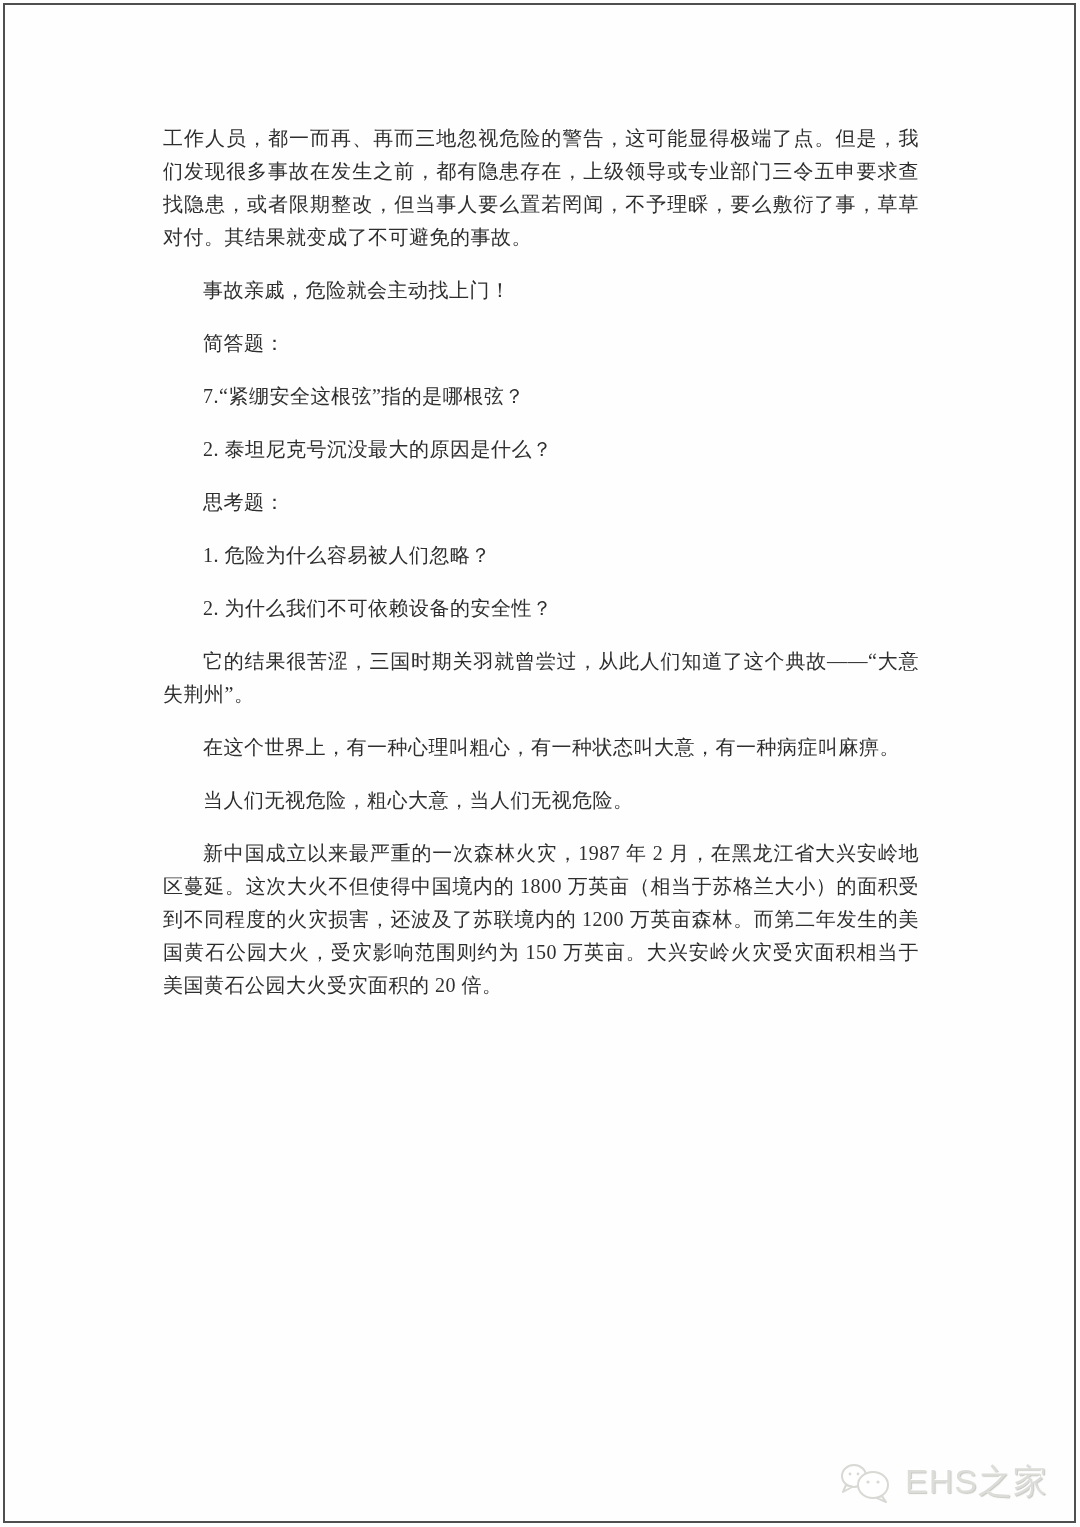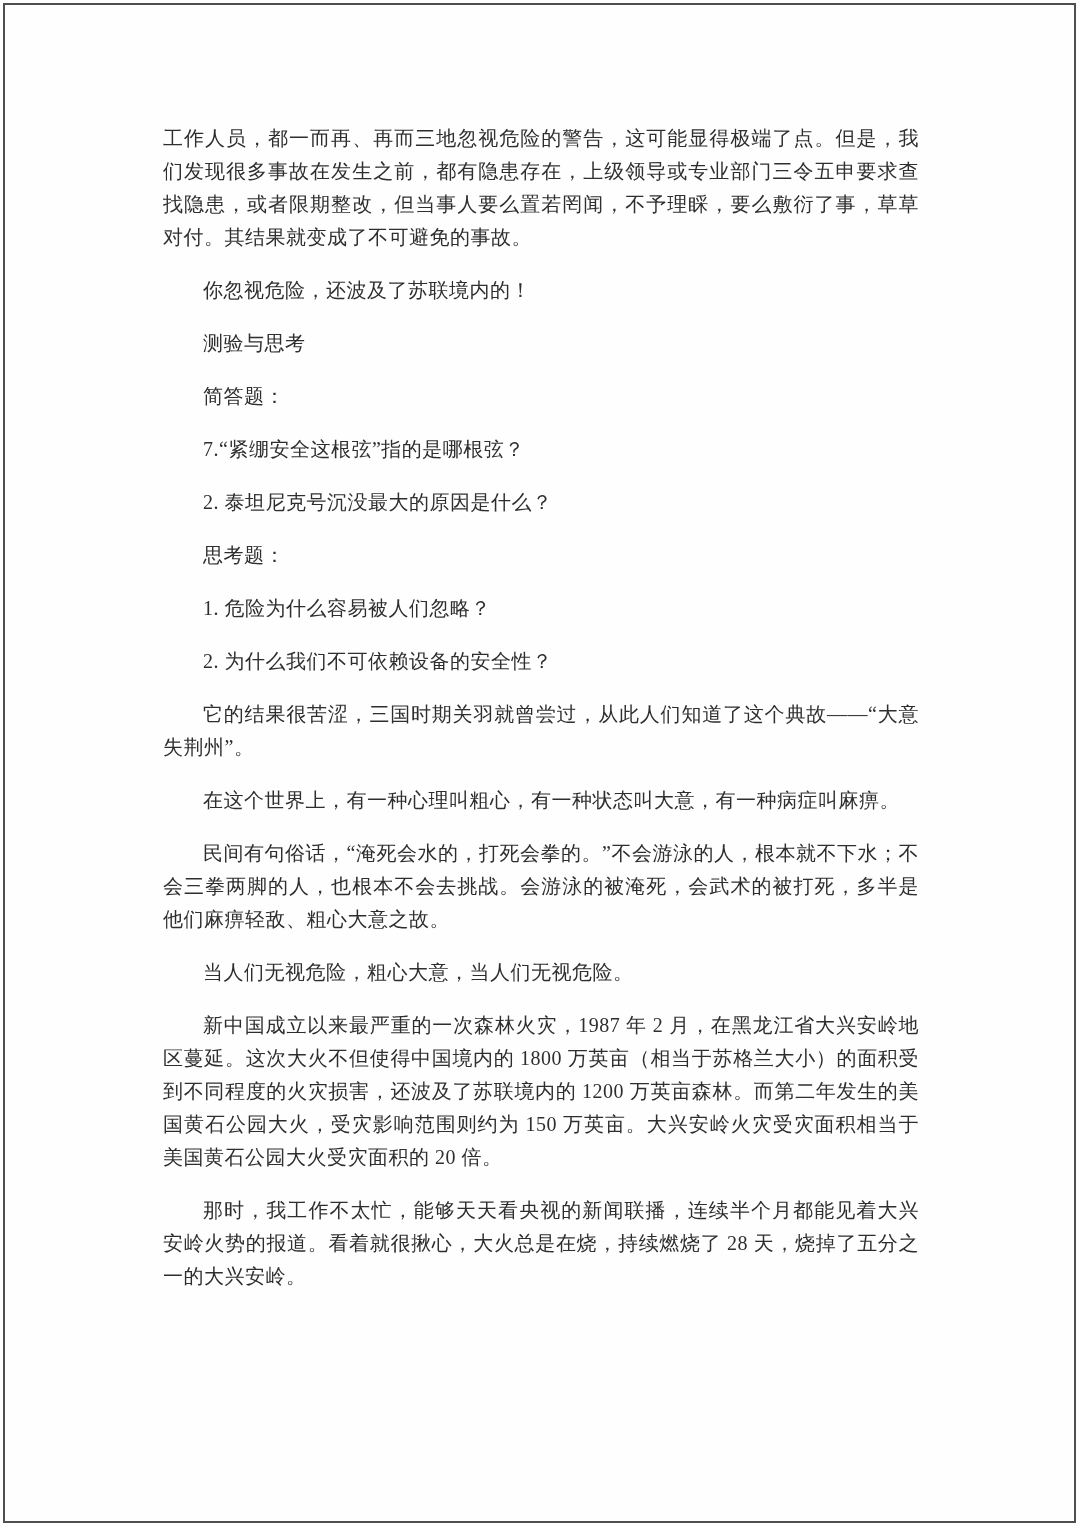--- a/index.html
+++ b/index.html
@@ -67,29 +67,47 @@
   }
 </style>
 </head>
 <body>
 
 <div class="page">
   <div class="page-frame"></div>
 
   <div class="content">
     <p class="para">工作人员，都一而再、再而三地忽视危险的警告，这可能显得极端了点。但是，我们发现很多事故在发生之前，都有隐患存在，上级领导或专业部门三令五申要求查找隐患，或者限期整改，但当事人要么置若罔闻，不予理睬，要么敷衍了事，草草对付。其结果就变成了不可避免的事故。</p>
-    <p class="para indent">你忽视危险，还波及了苏联境内的！</p>
-    <p class="para indent">测验与思考</p>
+    <p class="para indent">事故亲戚，危险就会主动找上门！</p>
     <p class="para indent">简答题：</p>
     <p class="para indent">7.“紧绷安全这根弦”指的是哪根弦？</p>
     <p class="para indent">2. 泰坦尼克号沉没最大的原因是什么？</p>
     <p class="para indent">思考题：</p>
     <p class="para indent">1. 危险为什么容易被人们忽略？</p>
     <p class="para indent">2. 为什么我们不可依赖设备的安全性？</p>
     <p class="para indent">它的结果很苦涩，三国时期关羽就曾尝过，从此人们知道了这个典故——“大意失荆州”。</p>
     <p class="para indent">在这个世界上，有一种心理叫粗心，有一种状态叫大意，有一种病症叫麻痹。</p>
-    <p class="para indent">民间有句俗话，“淹死会水的，打死会拳的。”不会游泳的人，根本就不下水；不会三拳两脚的人，也根本不会去挑战。会游泳的被淹死，会武术的被打死，多半是他们麻痹轻敌、粗心大意之故。</p>
     <p class="para indent">当人们无视危险，粗心大意，当人们无视危险。</p>
     <p class="para indent">新中国成立以来最严重的一次森林火灾，1987 年 2 月，在黑龙江省大兴安岭地区蔓延。这次大火不但使得中国境内的 1800 万英亩（相当于苏格兰大小）的面积受到不同程度的火灾损害，还波及了苏联境内的 1200 万英亩森林。而第二年发生的美国黄石公园大火，受灾影响范围则约为 150 万英亩。大兴安岭火灾受灾面积相当于美国黄石公园大火受灾面积的 20 倍。</p>
-    <p class="para indent">那时，我工作不太忙，能够天天看央视的新闻联播，连续半个月都能见着大兴安岭火势的报道。看着就很揪心，大火总是在烧，持续燃烧了 28 天，烧掉了五分之一的大兴安岭。</p>
   </div>
 
+  <div class="watermark">
+    <span class="wm-icon">
+      <svg viewBox="0 0 56 42" width="56" height="42" xmlns="http://www.w3.org/2000/svg">
+
+        <g stroke="#d8d8d4" stroke-width="2" fill="#ffffff">
+          <ellipse cx="15" cy="15" rx="12" ry="11"></ellipse>
+          <path d="M7 24 L4 31 L13 26 Z" stroke-linejoin="round"></path>
+        </g>
+        <circle cx="11" cy="13" r="1.4" fill="#d8d8d4"></circle>
+        <circle cx="19" cy="13" r="1.4" fill="#d8d8d4"></circle>
+
+        <g stroke="#d8d8d4" stroke-width="2" fill="#ffffff">
+          <ellipse cx="34" cy="24" rx="15" ry="13"></ellipse>
+          <path d="M43 35 L47 41 L38 37 Z" stroke-linejoin="round"></path>
+        </g>
+        <circle cx="29" cy="21" r="1.6" fill="#d8d8d4"></circle>
+        <circle cx="39" cy="21" r="1.6" fill="#d8d8d4"></circle>
+      </svg>
+    </span>
+    <span class="wm-text">EHS之家</span>
+  </div>
 </div>
 
 </body></html>

